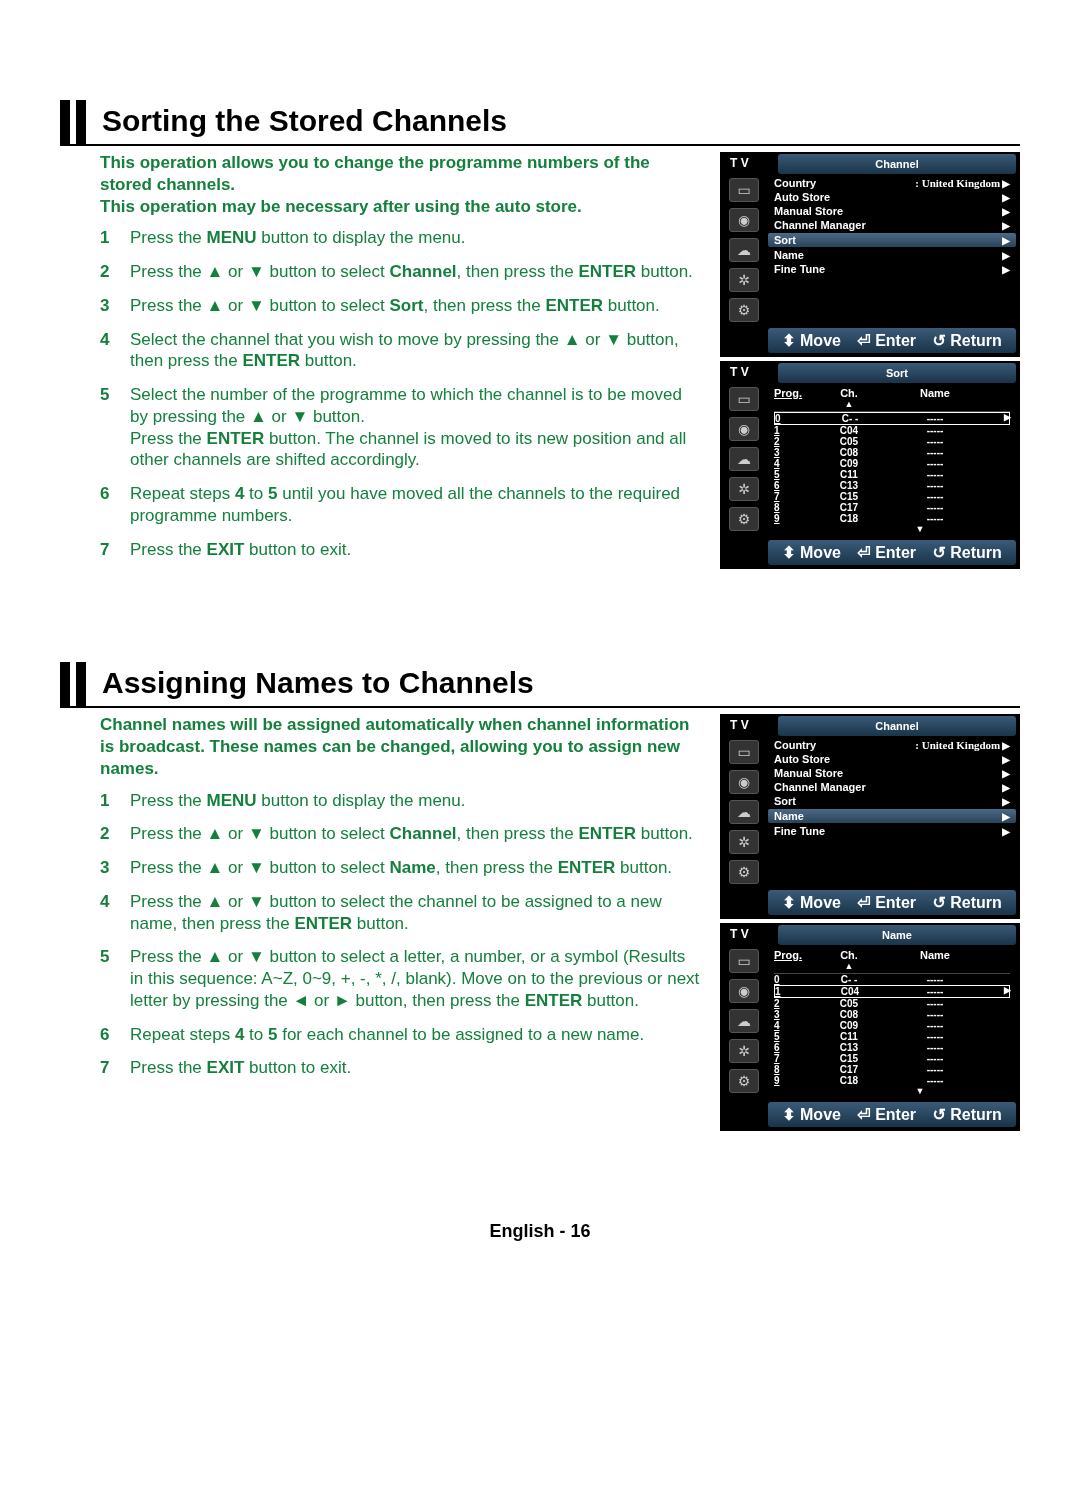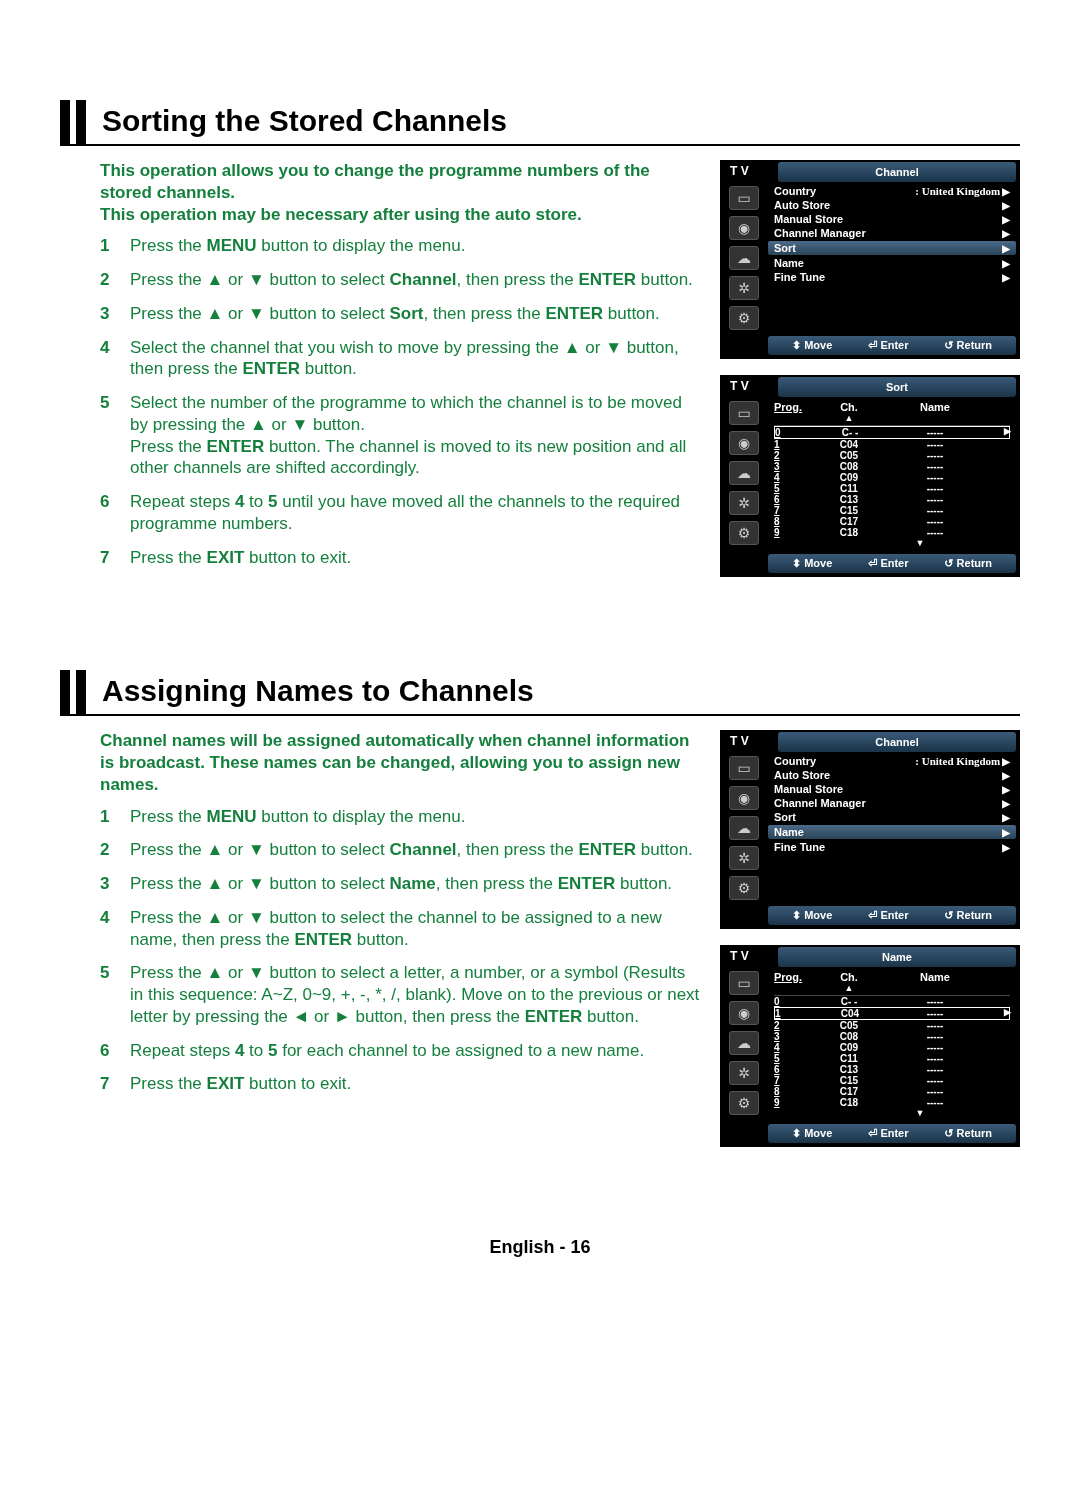--- a/index.html
+++ b/index.html
@@ -16,21 +16,21 @@
     position: relative;
   }
   .section {
     position: relative;
     margin-bottom: 90px;
   }
   .section-header {
     display: flex;
     align-items: stretch;
     border-bottom: 2px solid #000;
-    margin-bottom: 14px;
+    margin-bottom: 6px;
   }
   .section-bars {
     display: flex;
     gap: 6px;
     padding: 0 10px 0 0;
   }
   .bar {
     width: 10px;
     background: #000;
     height: 44px;
@@ -76,21 +76,21 @@
   .step-text {
     flex: 1;
   }
   .step-text b {
     font-weight: bold;
   }
   .screens-col {
     width: 300px;
     display: flex;
     flex-direction: column;
-    gap: 16px;
+    gap: 4px;
   }
   .osd {
     width: 300px;
     background: #000;
     font-family: Arial, sans-serif;
     font-size: 11px;
     color: #fff;
     position: relative;
     padding-bottom: 4px;
   }
@@ -157,21 +157,21 @@
   .osd-item .value { font-weight: bold; display: flex; align-items: flex-end; gap: 2px; font-family: Liberation Serif, serif; }
   .osd-arrow { font-size: 10px; }
   .osd-footer {
     background: linear-gradient(to bottom, #3a5a78 0%, #1a3448 100%);
     border-radius: 3px;
     margin: 4px 4px 0 48px;
     padding: 3px 6px;
     display: flex;
     justify-content: space-around;
     font-weight: bold;
-    font-size: 11px;
+    font-size: 16px;
   }
   .osd-footer span { display: flex; align-items: center; gap: 4px; }
   .osd-table {
     flex: 1;
     padding: 0 6px;
   }
   .osd-thead {
     display: flex;
     font-weight: bold;
     border-bottom: 1px solid #444;

